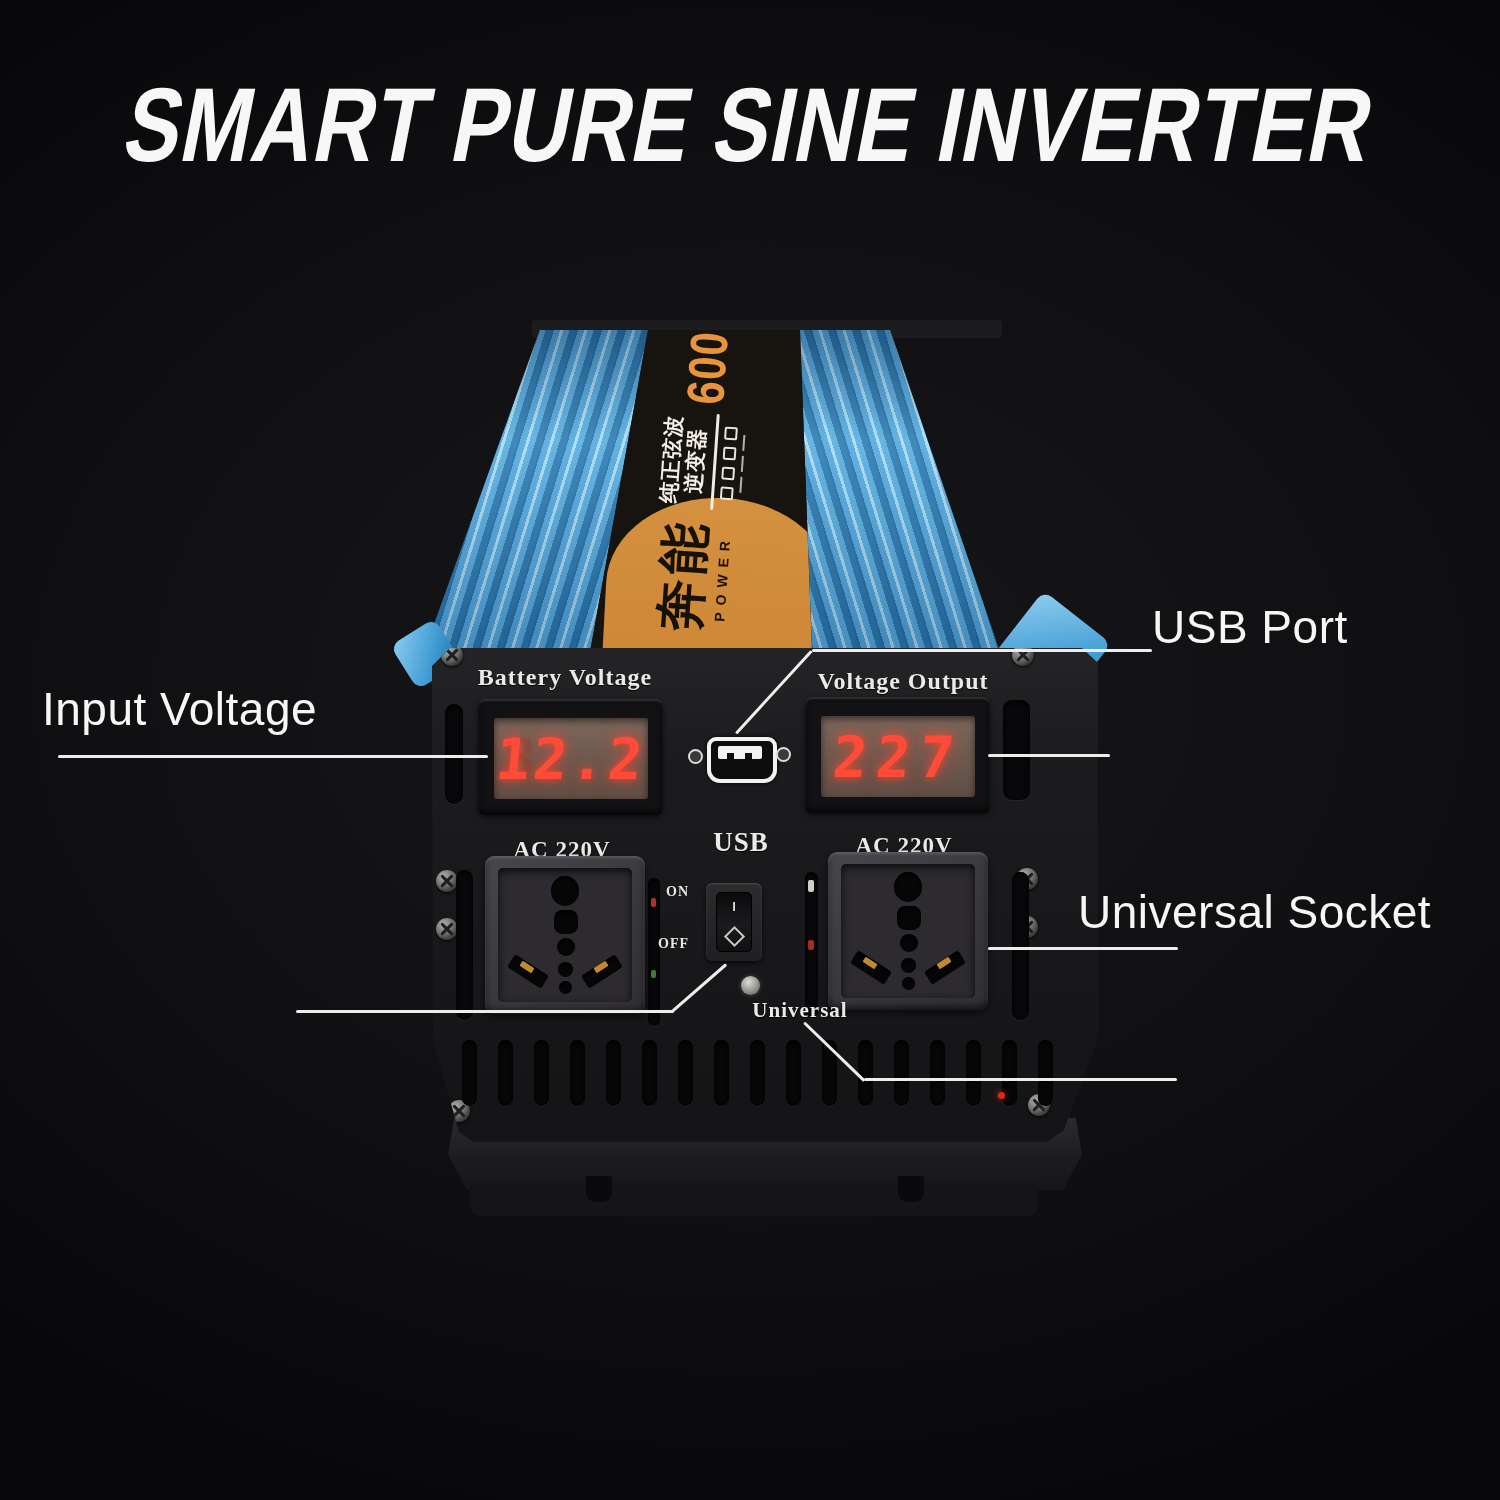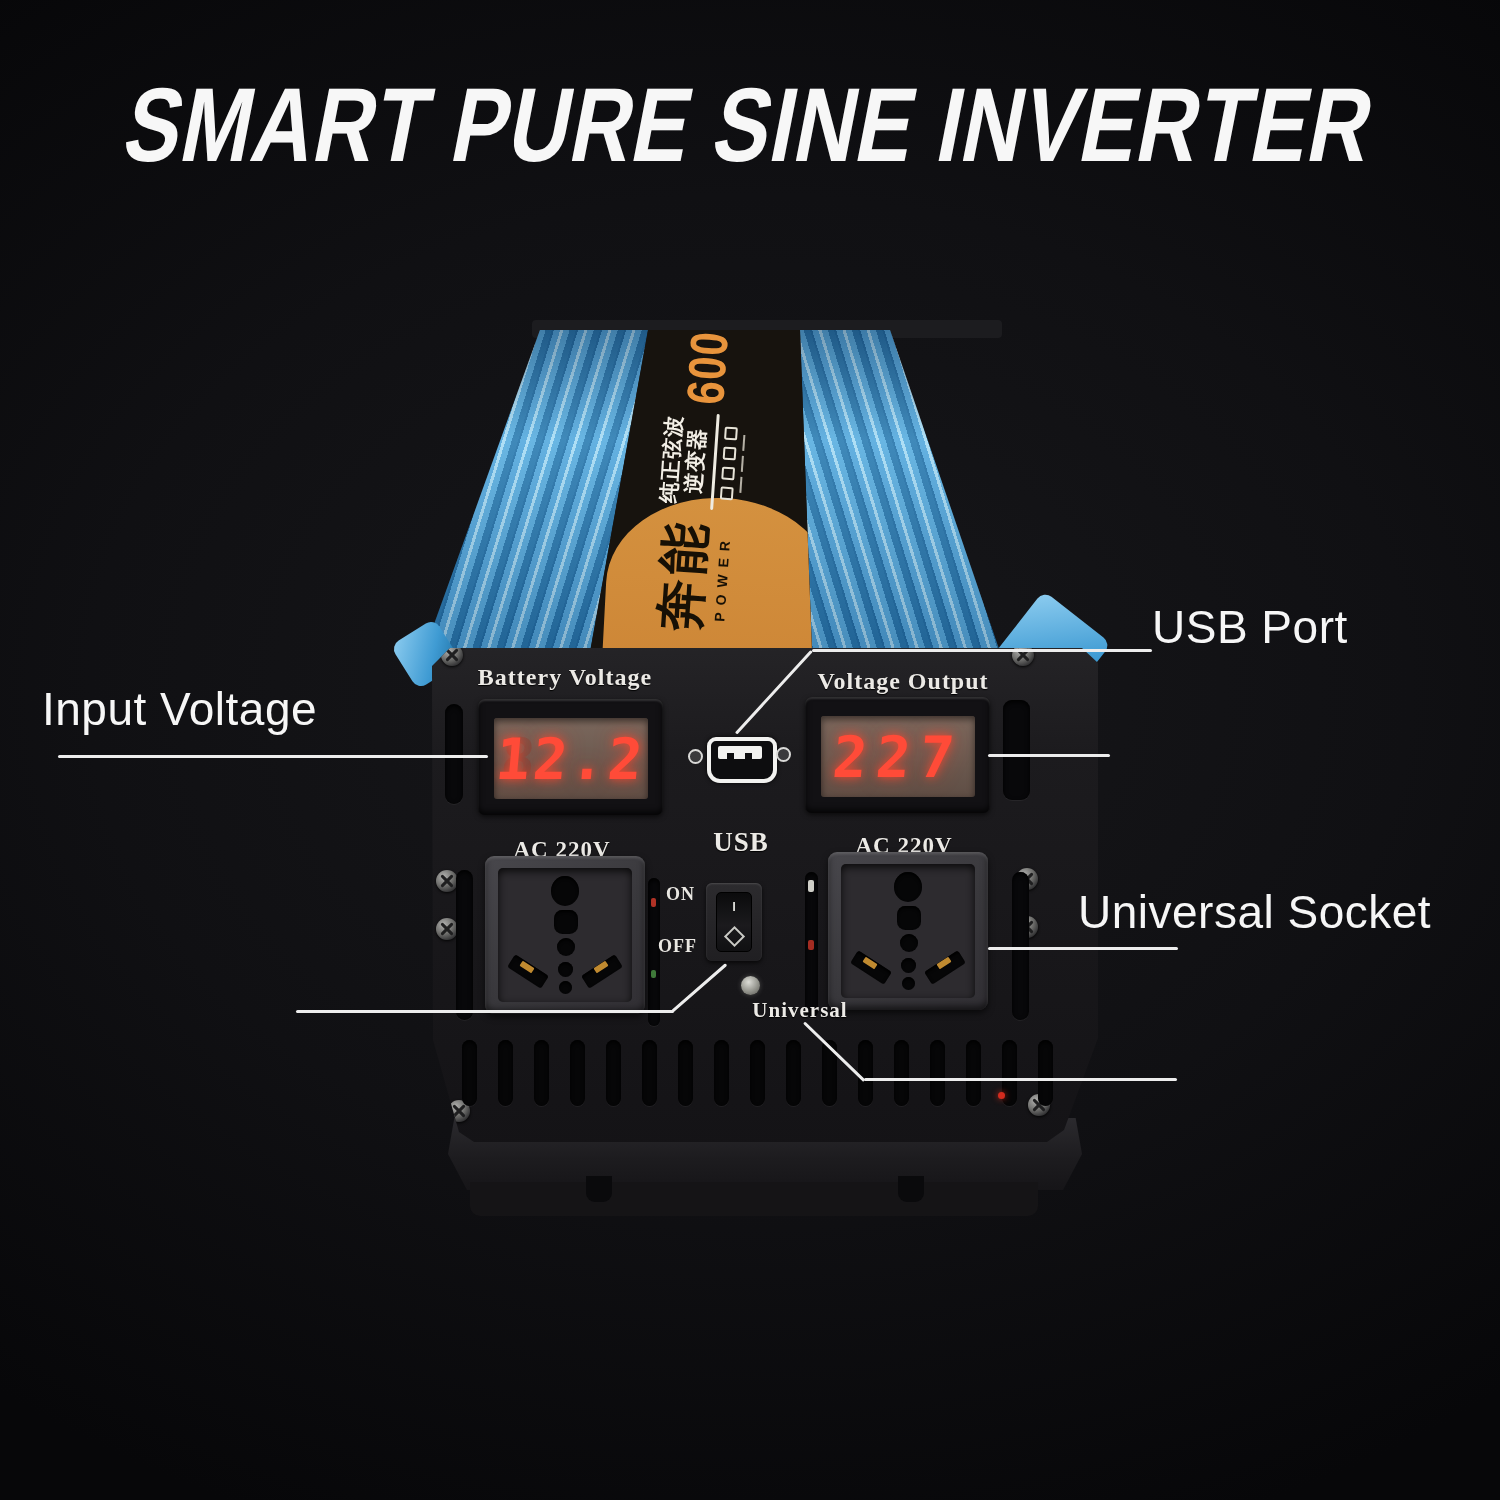--- a/index.html
+++ b/index.html
@@ -154,21 +154,21 @@
     background:linear-gradient(180deg,#2c2b2e,#201f22);
     box-shadow:inset 0 1px 2px rgba(255,255,255,.15), 0 2px 4px rgba(0,0,0,.7);
   }
   .rocker{
     position:absolute;left:10px;top:9px;width:36px;height:60px;border-radius:5px;
     background:linear-gradient(180deg,#0b0b0c,#1b1a1d 55%,#101012);border:1px solid #000;
     display:flex;flex-direction:column;align-items:center;justify-content:space-between;padding:7px 0;box-sizing:border-box;
   }
   .rocker-i{color:#d8d8d4;font-size:13px;font-weight:bold;line-height:1;}
   .rocker-o{width:11px;height:11px;border:2px solid #c9c9c4;transform:rotate(45deg);}
-  .onoff{position:absolute;color:#e9e7e2;font-family:"Liberation Serif",serif;font-weight:bold;font-size:18px;letter-spacing:1px;}
+  .onoff{position:absolute;color:#e9e7e2;font-family:"Liberation Serif",serif;font-weight:bold;font-size:14px;letter-spacing:1px;}
   .indicator{
     position:absolute;left:321px;top:336px;width:19px;height:19px;border-radius:50%;
     background:radial-gradient(circle at 40% 32%,#dcdcd6,#93938c 55%,#55544f);
     box-shadow:0 0 5px rgba(220,220,210,.25);
   }
   
   .vents{position:absolute;left:42px;top:400px;width:600px;height:66px;display:flex;gap:21px;}
   .vents i{display:block;width:15px;height:100%;background:#060607;border-radius:8px;box-shadow:inset 0 2px 4px #000,0 1px 0 rgba(255,255,255,.05);}
   .red-led{position:absolute;left:578px;top:452px;width:7px;height:7px;border-radius:50%;background:#d32b1e;box-shadow:0 0 6px rgba(230,50,30,.8);}
   

